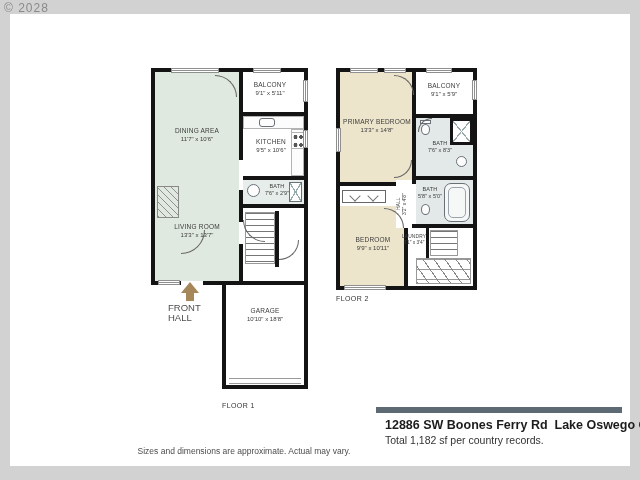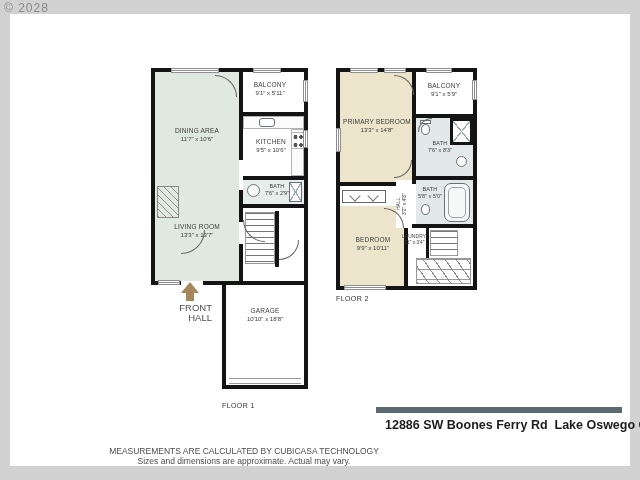--- a/index.html
+++ b/index.html
@@ -61,21 +61,21 @@
      radial-gradient(2.2px 2.2px at 3.5px 4px,#555 90%,transparent 95%),
      radial-gradient(2.2px 2.2px at 9px 4px,#555 90%,transparent 95%),
      radial-gradient(2.2px 2.2px at 3.5px 12px,#555 90%,transparent 95%),
      radial-gradient(2.2px 2.2px at 9px 12px,#555 90%,transparent 95%);
      border:1px solid #b3b3b3;box-sizing:border-box;}
   .chev{position:absolute;width:7px;height:7px;border-right:1px solid #777;border-bottom:1px solid #777;
         transform:rotate(45deg);}
 
   .floor-tag{position:absolute;font-size:7px;color:#333;letter-spacing:.4px;}
 
-  .front-door{position:absolute;width:44px;text-align:right;}
+  .front-door{position:absolute;width:44px;text-align:left;}
   .fd-head{width:0;height:0;margin:0 auto;border-left:9px solid transparent;border-right:9px solid transparent;
            border-bottom:11px solid #a5875a;}
   .fd-stem{width:8px;height:8px;margin:0 auto;background:#a5875a;}
   .fd-text{font-size:9.5px;color:#4e4e4e;line-height:10px;margin-top:2px;}
 
   .addr-box{position:absolute;left:376px;top:407px;width:246px;}
   .addr-bar{height:6px;background:#5d6a74;}
   .addr-body{background:#fff;padding:5px 9px 4px 9px;}
   .addr-line{font-size:12.5px;font-weight:bold;color:#1c1c1c;white-space:pre;}
   .addr-total{font-size:10.5px;color:#333;margin-top:2px;}
@@ -240,19 +240,19 @@
     <span class="dm">9'9" x 10'11"</span>
   </div>
 </div>
 
 <div class="floor-tag" style="left:336px;top:295px;">FLOOR 2</div>
 
 <div class="addr-box">
   <div class="addr-bar"></div>
   <div class="addr-body">
     <div class="addr-line">12886 SW Boones Ferry Rd  Lake Oswego OR</div>
+    <div class="addr-total">Total 1,182 sf per country records.</div>
   </div>
 </div>
 
 <div class="disclaimer">
-  <div class="d1">MEASUREMENTS ARE CALCULATED BY CUBICASA TECHNOLOGY</div>
   <div class="d2">Sizes and dimensions are approximate.  Actual may vary.</div>
 </div>
 
 </body></html>

